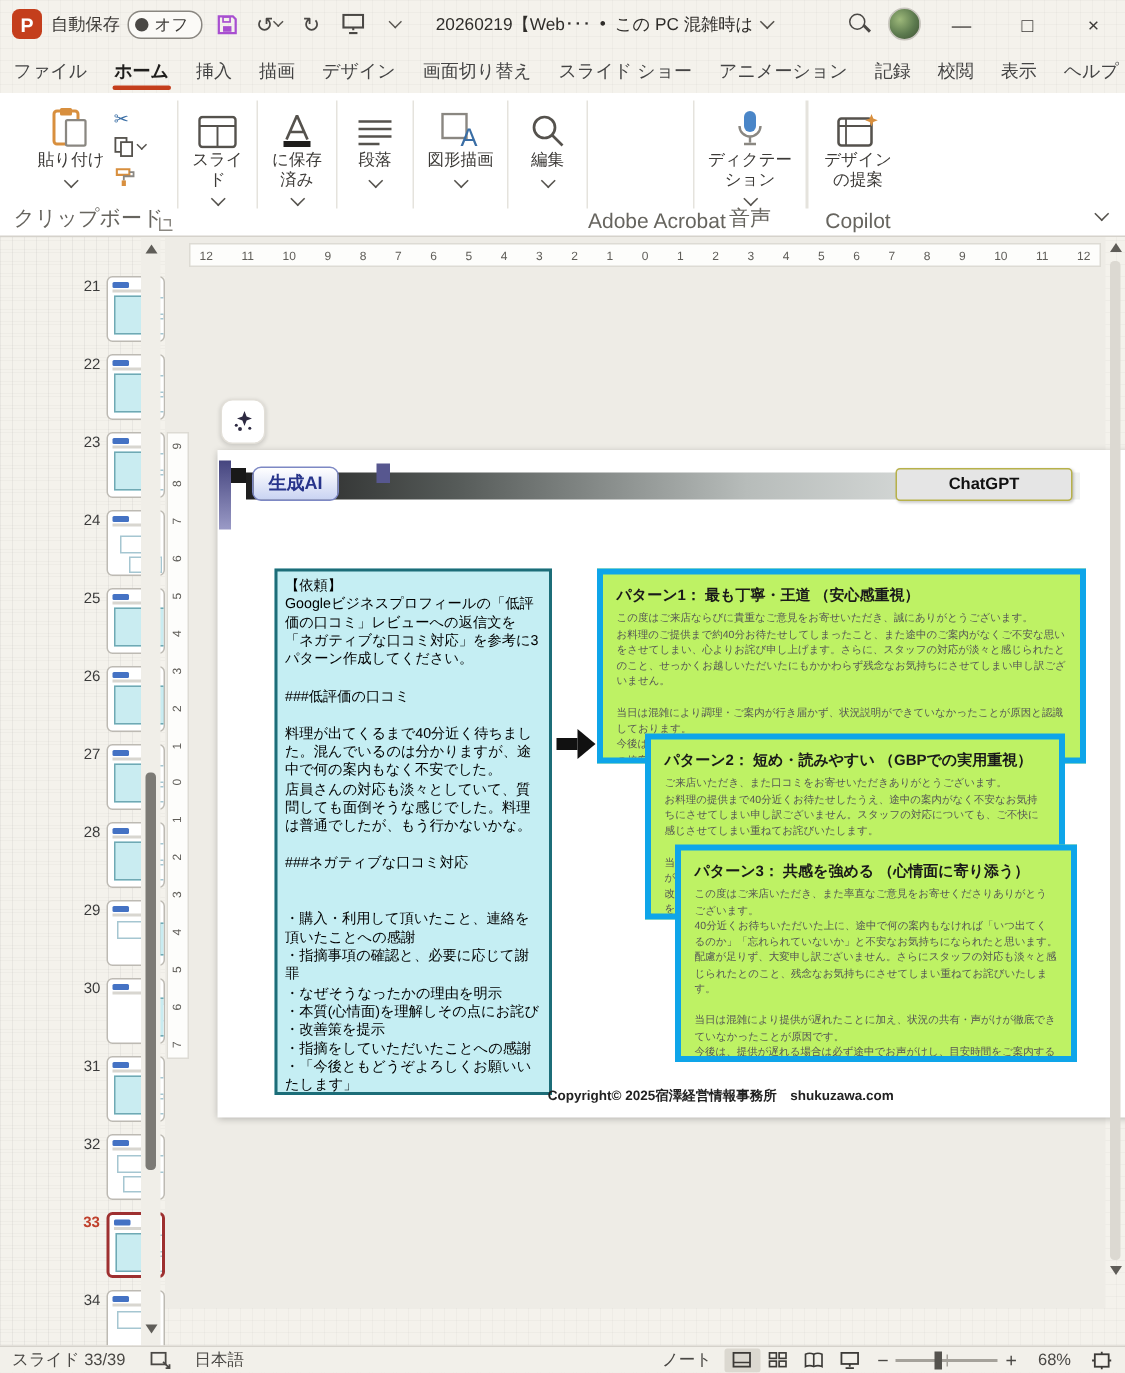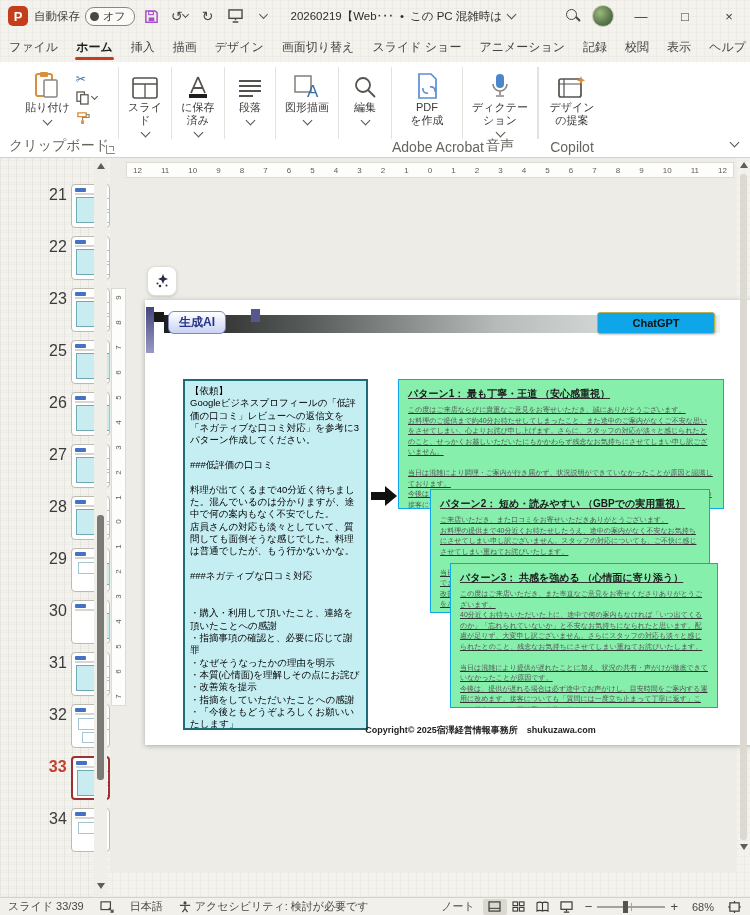--- a/index.html
+++ b/index.html
@@ -46,21 +46,21 @@
   .bigbtn .chev { margin-top:1px; }
   .icn { height:30px; display:flex; align-items:flex-end; justify-content:center; }
   .minicol { display:flex; flex-direction:column; gap:3px; padding-top:4px; }
   .minirow { display:flex; align-items:center; gap:3px; font-size:12px; height:16px; }
   .launcher { position:absolute; right:3px; bottom:3px; width:9px; height:9px; border-left:1.3px solid #8a8781; border-bottom:1.3px solid #8a8781; }
   .launcher::after { content:""; position:absolute; right:1px; top:1px; width:4px; height:4px; border-right:1.3px solid #8a8781; border-top:1.3px solid #8a8781; }
   .ribbon-collapse { position:absolute; right:12px; bottom:8px; }
   
   .panel { position:absolute; left:0; top:158px; width:110px; height:739px; overflow:hidden; }
   .thumb-row { display:flex; height:52px; align-items:flex-start; }
-  .thumb-num { width:40px; text-align:right; padding:2px 4px 0 0; font-size:16px; color:#3b3b3b;margin-left:43px; }
+  .thumb-num { width:40px; text-align:right; padding:2px 4px 0 0; font-size:10px; color:#3b3b3b;margin-left:43px; }
   .thumb { width:58px; height:44px; background:#fff; border:1px solid #bdbab3; border-radius:4px; position:relative; overflow:hidden; }
   .thumb-row.sel .thumb { border:2px solid #9e3030; }
   .thumb-row.sel .thumb-num { color:#c0402c; font-weight:bold; }
   .m-chip { position:absolute; left:3px; top:3px; width:11px; height:4px; background:#4472c4; border-radius:1px; }
   .m-bar { position:absolute; left:3px; top:8px; right:4px; height:2px; background:#d8d6d0; }
   .m-box { position:absolute; left:4px; top:12px; width:19px; height:26px; background:#c9ecf1; border:1px solid #6fa9b4; }
   .m-r1 { position:absolute; left:27px; top:13px; width:25px; height:12px; background:#fff; border:1px solid #a5c6d1; }
   .m-r2 { position:absolute; left:31px; top:27px; width:22px; height:11px; background:#fff; border:1px solid #a5c6d1; }
   .panel-scroll { position:absolute; left:94px; top:158px; width:13px; height:739px; background:#f0eee8; }
   .arr { width:0; height:0; border-left:4px solid transparent; border-right:4px solid transparent; margin:0 auto; }
@@ -76,27 +76,27 @@
   .vruler { position:absolute; left:1px; top:130px; width:15px; height:418px; background:#fdfdfb; border:1px solid #dddbd4; display:flex; flex-direction:column; align-items:center; justify-content:space-between; padding:4px 0; }
   .vruler .rnum { transform:rotate(-90deg); }
   .sparkle-btn { position:absolute; left:37px; top:108px; width:30px; height:30px; background:#fff; border:1px solid #e2dfd8; border-radius:8px; box-shadow:0 1px 3px rgba(0,0,0,.15); display:flex; align-items:center; justify-content:center; color:#2d2a42; font-size:14px; }
   
   .slide { position:absolute; left:35px; top:142px; width:671px; height:445px; background:#fff; box-shadow:0 1px 5px rgba(0,0,0,.28); }
   .deco-purple { position:absolute; left:1px; top:7px; width:8px; height:46px; background:linear-gradient(180deg,#45457f,#9a9ac6); }
   .deco-black { position:absolute; left:9px; top:12px; width:10px; height:10px; background:#191919; }
   .deco-grad { position:absolute; left:19px; top:15px; width:556px; height:18px; background:linear-gradient(90deg,#1f1f1f 0%,#555a58 25%,#b7bcba 60%,#f0f2f1 100%); }
   .deco-notch { position:absolute; left:106px; top:9px; width:9px; height:13px; background:#57578f; }
   .badge { position:absolute; left:23px; top:11px; width:58px; height:23px; border:1px solid #7d88c4; border-radius:6px; background:linear-gradient(180deg,#ffffff,#c9d3f2); color:#27348b; font-weight:bold; font-size:12px; display:flex; align-items:center; justify-content:center; }
-  .chatgpt { position:absolute; left:452px; top:12px; width:118px; height:22px; background:#0ea5e9; border:1px solid #b7b14a; border-radius:3px; font-weight:bold; font-size:11px; color:#111; display:flex; align-items:center; justify-content:center; box-shadow:1px 1px 2px rgba(0,0,0,.2); }
+  .chatgpt { position:absolute; left:452px; top:12px; width:118px; height:22px; background:#e5e5e5; border:1px solid #b7b14a; border-radius:3px; font-weight:bold; font-size:11px; color:#111; display:flex; align-items:center; justify-content:center; box-shadow:1px 1px 2px rgba(0,0,0,.2); }
   .slide-title { position:absolute; left:36px; top:33px; width:540px; font-size:27px; color:#000; letter-spacing:1px; white-space:nowrap; }
   .request-box { position:absolute; left:38px; top:79px; width:185px; height:351px; background:#c5eef3; border:2px solid #1c6d78; padding:4px 5px; font-size:9.5px; line-height:1.3; color:#000; white-space:pre-line; overflow:hidden; }
   .big-arrow { position:absolute; left:226px; top:186px; }
   .big-arrow .shaft { position:absolute; left:0; top:6px; width:14px; height:8px; background:#111; }
   .big-arrow .head { position:absolute; left:14px; top:0; width:0; height:0; border-top:10px solid transparent; border-bottom:10px solid transparent; border-left:12px solid #111; }
-  .pbox { position:absolute; background:#86efac; border:1px solid #0ea5e9; padding:7px 9px; overflow:hidden;text-decoration:underline; }
+  .pbox { position:absolute; background:#bef264; border:4px solid #0ea5e9; padding:7px 9px; overflow:hidden; }
   .pbox h3 { font-size:10px; color:#1a1a1a; margin-bottom:4px; white-space:nowrap; }
   .pbox .pbody { font-size:7px; color:#555; line-height:1.5; white-space:pre-line; }
   .pbox1 { left:253px; top:79px; width:326px; height:130px; }
   .pbox2 { left:285px; top:189px; width:280px; height:124px; z-index:2; }
   .pbox3 { left:305px; top:263px; width:268px; height:145px; z-index:3; }
   .slide-footer { position:absolute; left:0; right:0; bottom:8px; text-align:center; font-size:9px; font-weight:bold; color:#222; }
   .page-num { position:absolute; right:28px; bottom:7px; font-size:12px; font-weight:bold; color:#111; }
   
   .main-scroll { position:absolute; left:627px; top:0; width:13px; height:700px; }
   .main-scroll .arr.up { margin-top:4px; }
@@ -276,30 +276,20 @@
             <circle cx="10" cy="10" r="7" fill="none" stroke="#55524d" stroke-width="1.8"></circle>
             <path d="M15 15l7 7" stroke="#55524d" stroke-width="1.8"></path>
           </svg>
         </div>
       <span class="lbl">編集</span>
       <span class="chev"></span>
     </div>
   </div>
   <div class="rsep"></div>
   <div class="rgroup" style="width:70px;">
-    <div class="bigbtn">
-      <div class="icn">
-          <svg width="24" height="26" viewBox="0 0 24 26">
-            <path d="M4 1h12l5 5v19H4z" fill="none" stroke="#5b8dd6" stroke-width="1.7"></path>
-            <path d="M15 14a4 4 0 015 5M13 20a4 4 0 01-5-5" fill="none" stroke="#5b8dd6" stroke-width="1.7"></path>
-          </svg>
-        </div>
-      <span class="lbl">PDF
-を作成</span>
-    </div>
     <span class="glabel">Adobe Acrobat</span>
   </div>
   <div class="rsep"></div>
   <div class="rgroup" style="width:74px;">
     <div class="bigbtn">
       <div class="icn">
           <svg width="18" height="26" viewBox="0 0 18 26">
             <rect x="5" y="1" width="8" height="14" rx="4" fill="#4a86c8"></rect>
             <path d="M2 11a7 7 0 0014 0" fill="none" stroke="#8a8781" stroke-width="1.6"></path>
             <path d="M9 18v4M5 23h8" stroke="#8a8781" stroke-width="1.6"></path>
@@ -356,20 +346,29 @@
       </div>
     </div>
   <div class="thumb-row">
       <span class="thumb-num">23</span>
       <div class="thumb">
         <div class="m-chip"></div>
         <div class="m-bar"></div>
         <div class="m-box"></div>
         <div class="m-r1"></div>
         <div class="m-r2"></div>
+      </div>
+    </div>
+  <div class="thumb-row">
+      <span class="thumb-num">24</span>
+      <div class="thumb">
+        <div class="m-chip"></div>
+        <div class="m-bar"></div>
+        <div class="m-r1" style="left:8px;top:16px;"></div>
+        <div class="m-r2" style="left:14px;top:30px;"></div>
       </div>
     </div>
   <div class="thumb-row">
       <span class="thumb-num">25</span>
       <div class="thumb">
         <div class="m-chip"></div>
         <div class="m-bar"></div>
         <div class="m-box" style="width:40px;"></div>
         <div class="m-r2" style="left:44px;"></div>
       </div>
@@ -608,27 +607,20 @@
 
 <div class="statusbar">
   <span class="sb-item">スライド 33/39</span>
   <span class="sb-item">
     <svg width="14" height="12" viewBox="0 0 16 14">
         <rect x="1" y="1" width="11" height="9" fill="none" stroke="#4a4845" stroke-width="1.4"></rect>
         <path d="M10 8l5 5M12 13h3v-3" fill="none" stroke="#4a4845" stroke-width="1.4"></path>
       </svg>
   </span>
   <span class="sb-item">日本語</span>
-  <span class="sb-item">
-    <svg width="12" height="12" viewBox="0 0 14 14">
-        <circle cx="7" cy="2.2" r="1.8" fill="#4a4845"></circle>
-        <path d="M1 5h12M7 5v4M7 9l-3 4M7 9l3 4" stroke="#4a4845" stroke-width="1.5" fill="none"></path>
-      </svg>
-    <span>アクセシビリティ: 検討が必要です</span>
-  </span>
   <div class="sb-right">
     <span class="sb-item">ノート</span>
     <span class="viewbtn pressed">
       <svg width="13" height="11" viewBox="0 0 14 12">
           <rect x="1" y="1" width="12" height="10" fill="none" stroke="#3c3a37" stroke-width="1.3"></rect>
           <path d="M1 8h12" stroke="#3c3a37" stroke-width="1.1"></path>
         </svg>
     </span>
     <span class="viewbtn">
       <svg width="13" height="11" viewBox="0 0 14 12">

